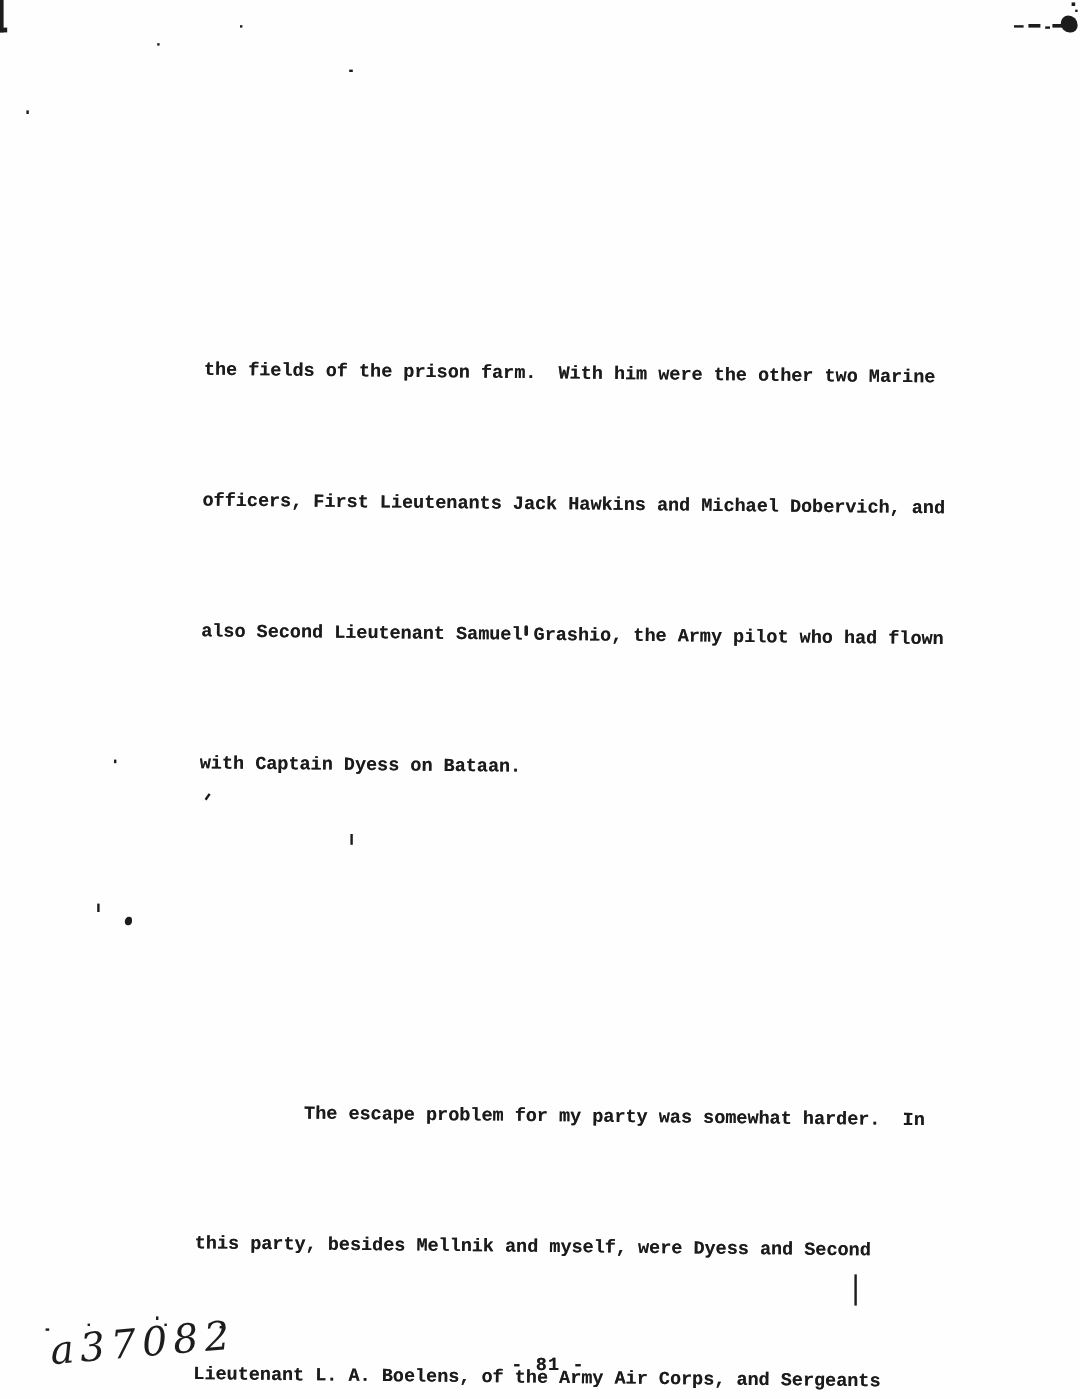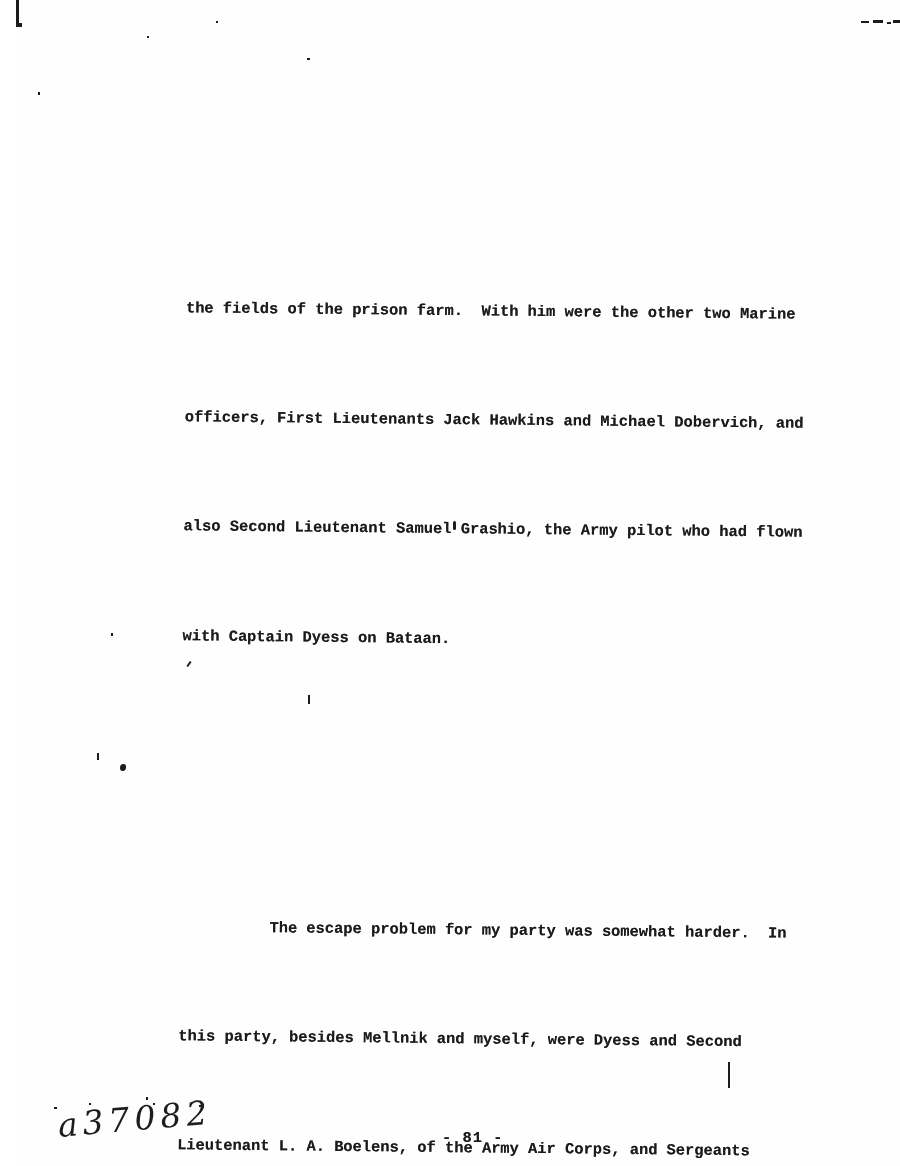--- a/index.html
+++ b/index.html
@@ -6,21 +6,20 @@
   body{
     width:900px;height:1166px;
     background:#ffffff;
     position:relative;
     overflow:hidden;
     font-family:"Liberation Mono","DejaVu Sans Mono",monospace;
   }
   .page{
     position:absolute;inset:0;
     background:#fefefe;
-    margin-left:16px;
   }
   .text-block{
     position:absolute;
     left:172px;top:115px;width:640px;
     color:#1b1b1b;
     font-size:15.4px;
     font-weight:bold;
     line-height:36.4px;
     letter-spacing:0;
     white-space:pre;

